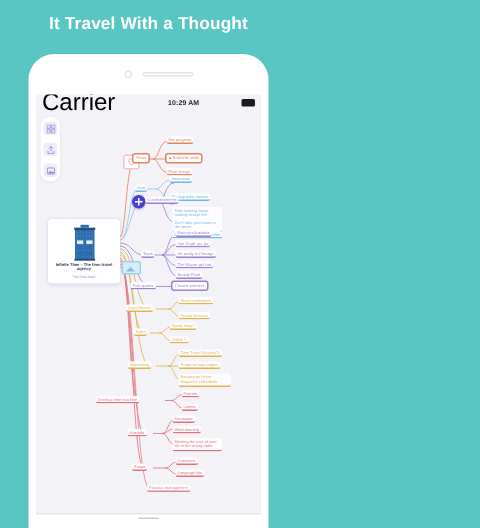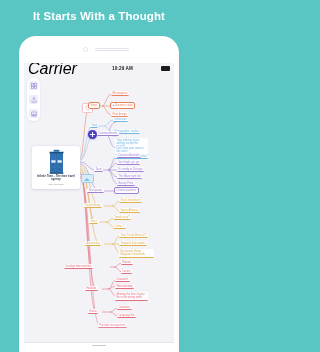--- a/index.html
+++ b/index.html
@@ -85,21 +85,20 @@
     display: flex;
     align-items: center;
     padding: 0 4px;
     box-sizing: border-box;
   }
   .sb-left {
     display: flex;
     align-items: flex-end;
     gap: 2px;
     flex: 0 0 auto;
-    font-style: italic;
   }
   .sb-wifi { width: 5px; height: 5px; display:block; }
   .sb-time {
     flex: 1;
     text-align: center;
     font-size: 4.6px;
     font-weight: bold;
     color: #1b1b1f;
     letter-spacing: 0.1px;
   }
@@ -304,21 +303,21 @@
     height: 14px;
     display: flex;
     align-items: center;
     padding: 0 8px;
     box-sizing: border-box;
   }
 </style>
 </head>
 <body>
 
-<div class="promo-title">It Starts With a Thought</div>
+<div class="promo-title">It Travel With a Thought</div>
 
 <div class="phone">
 
   <div class="phone-topbar">
     <div class="phone-camera"></div>
     <div class="phone-speaker"></div>
   </div>
 
   <div class="screen">
 

